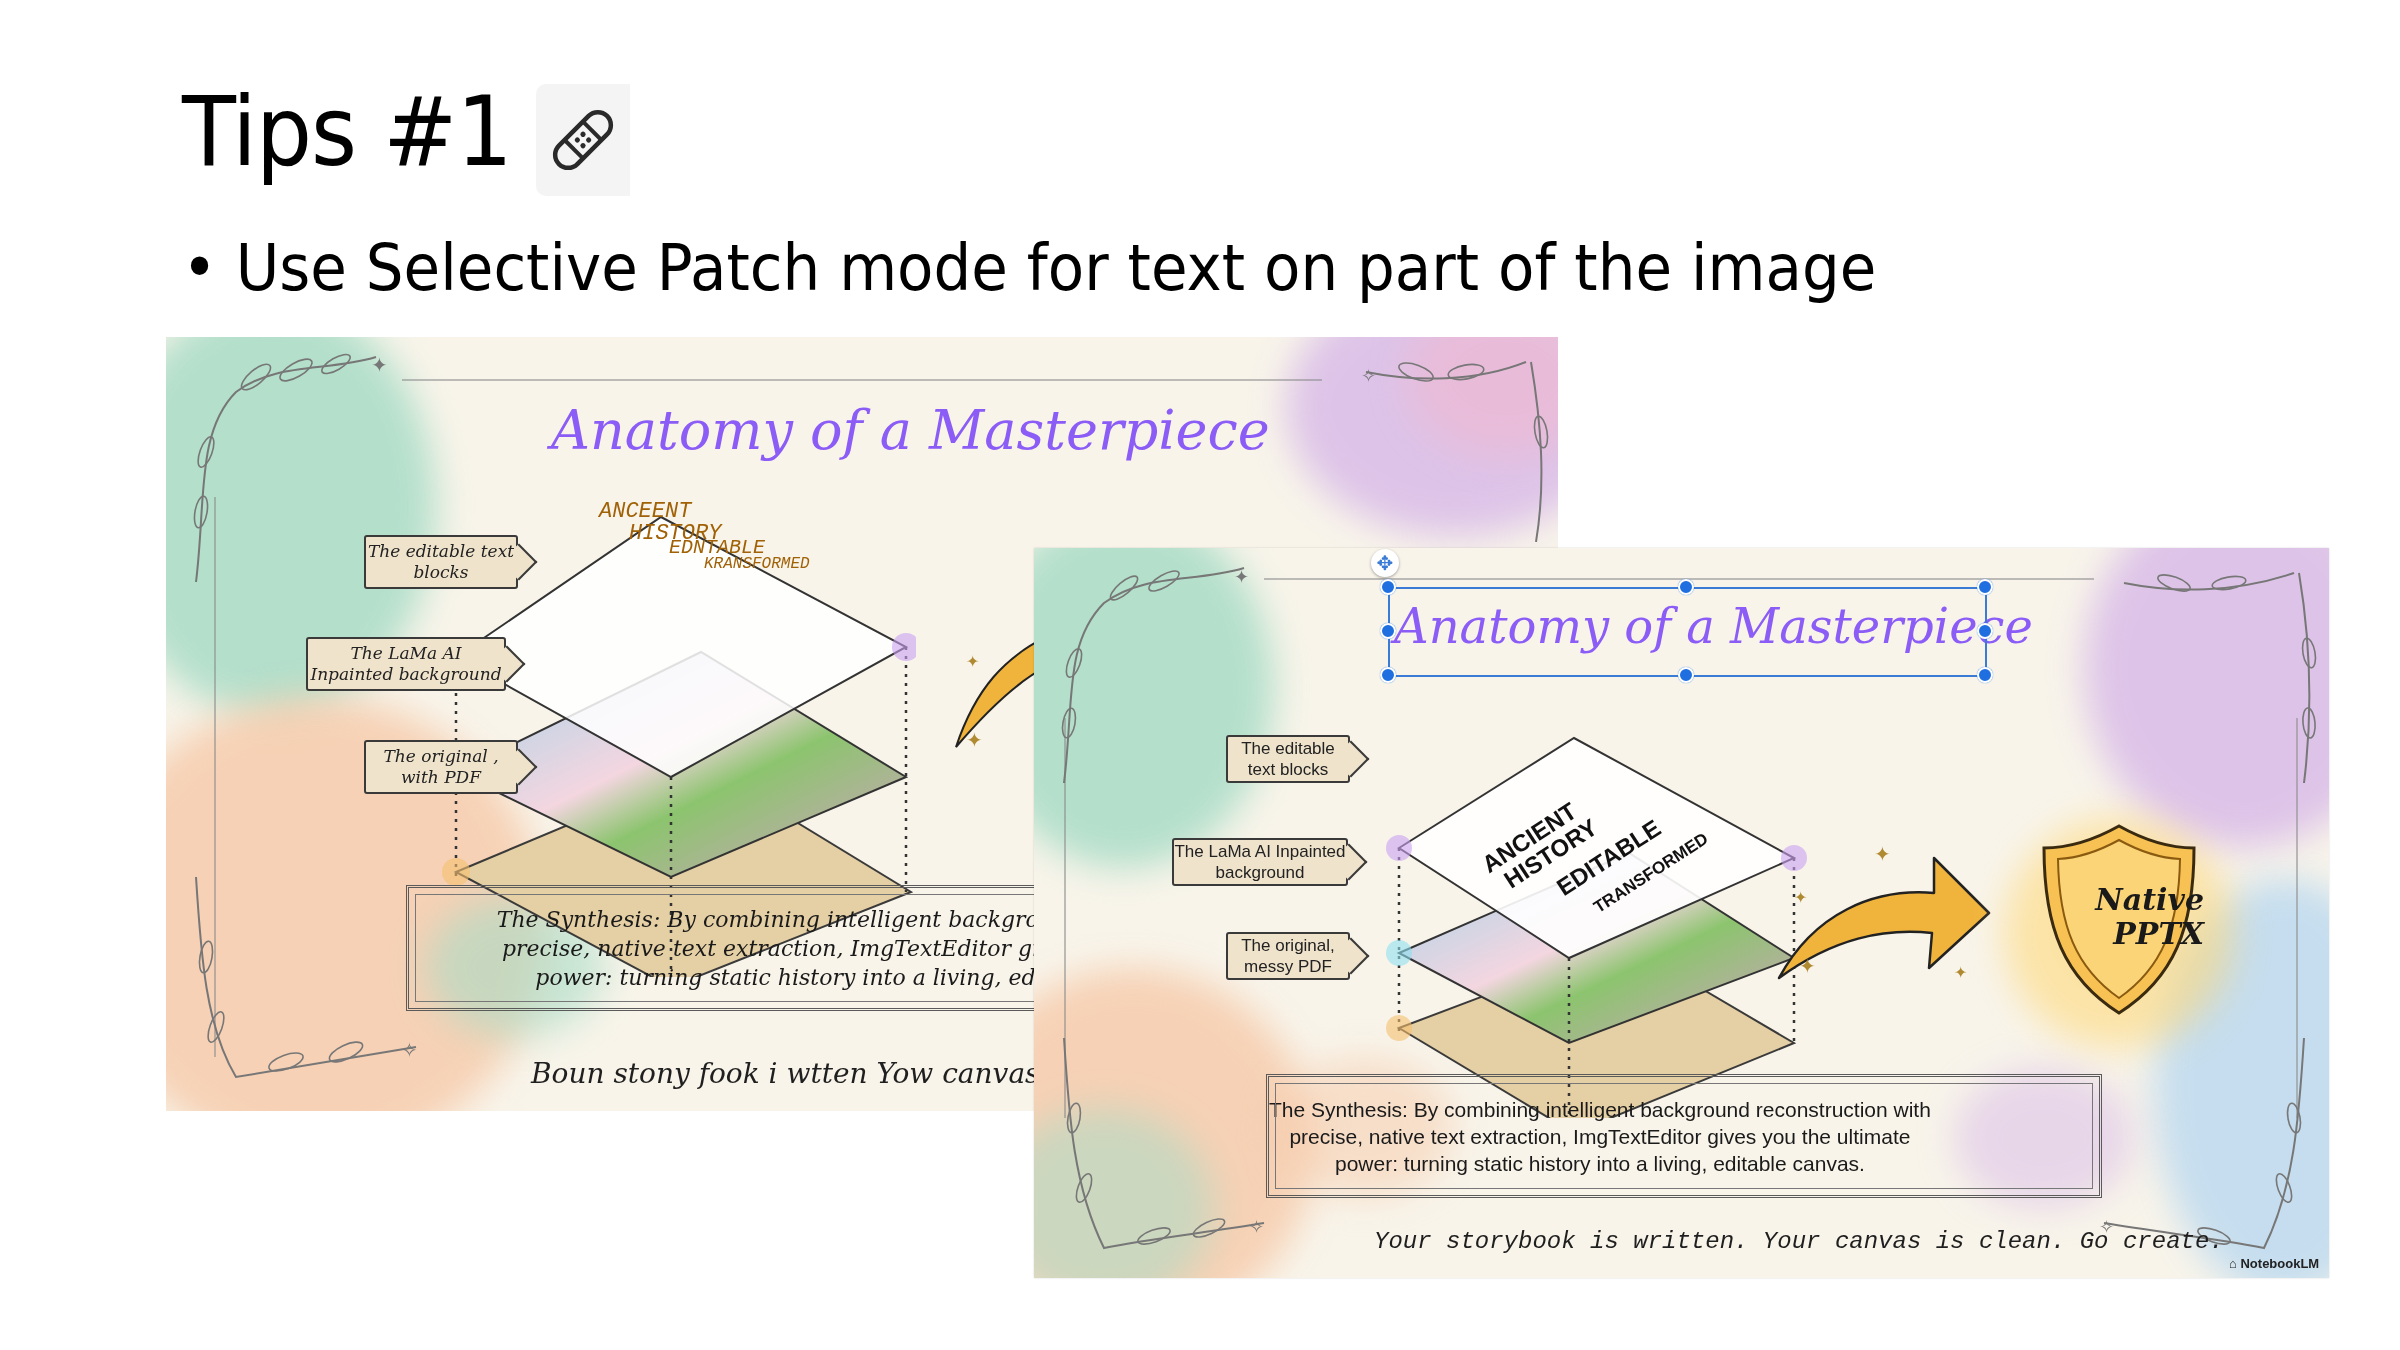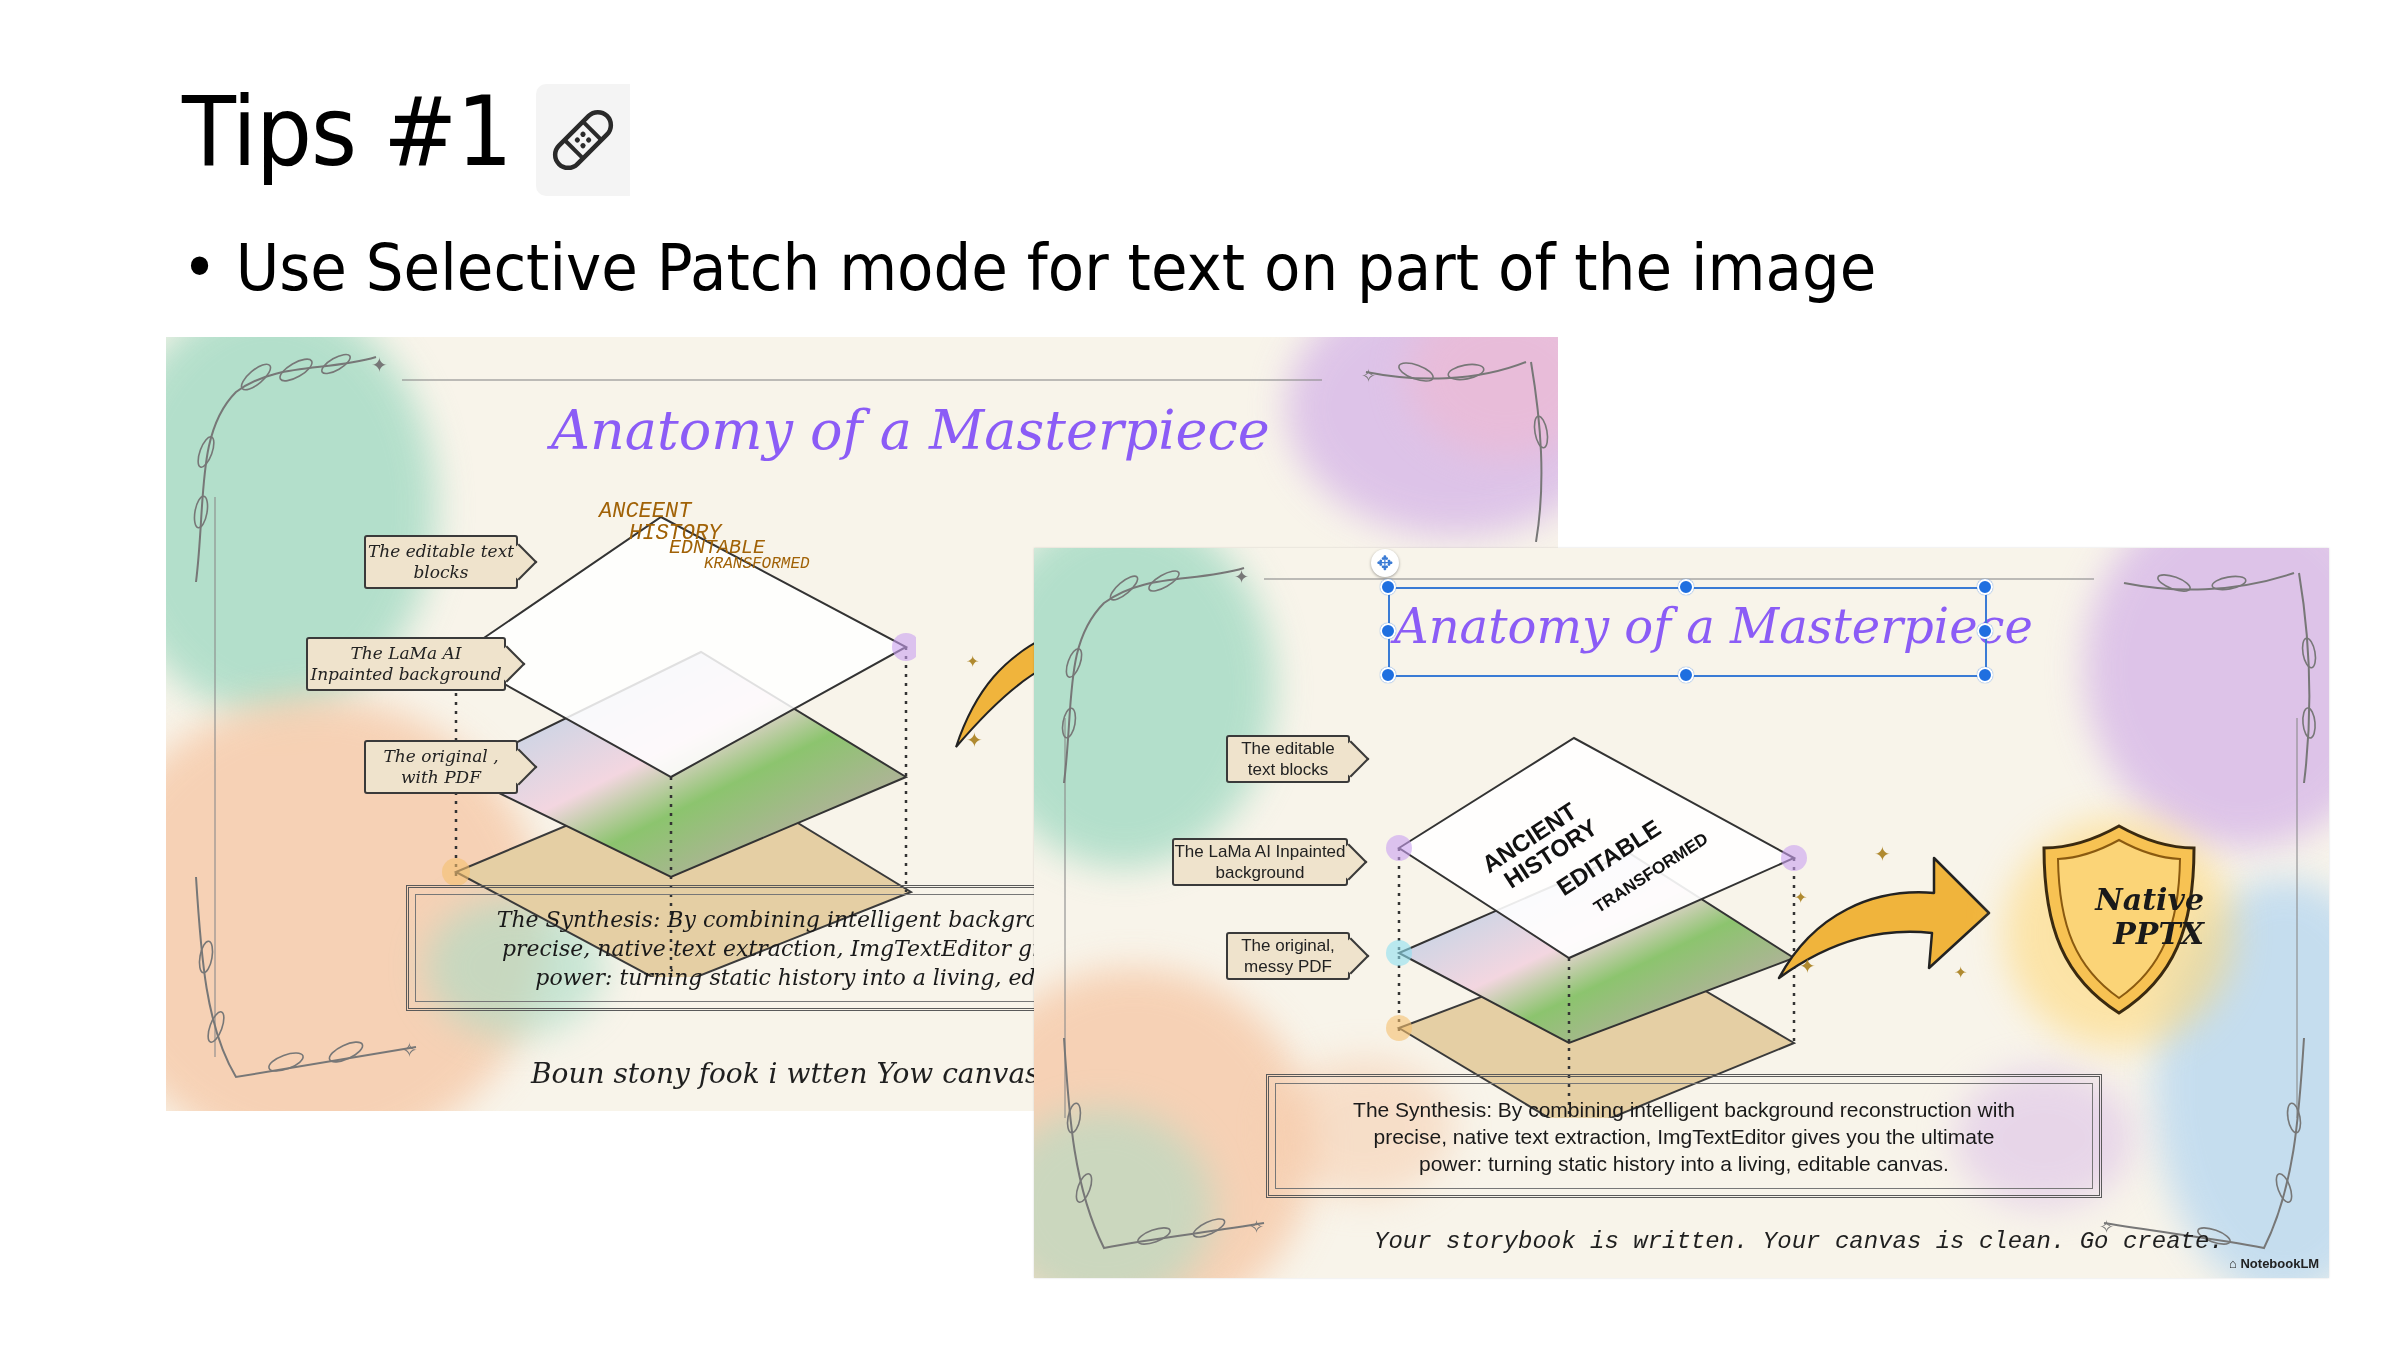--- a/index.html
+++ b/index.html
@@ -19,21 +19,21 @@
   .wash { position:absolute; border-radius:50%; filter:blur(18px); }
   .frame-line { position:absolute; background:#8a8a8a; opacity:.55; }
   .vine { position:absolute; color:#6b6b6b; }
 
   .s-title { position:absolute; font-family:"DejaVu Serif", serif; font-style:italic; color:#8b5cf6; white-space:nowrap; }
   .tag { position:absolute; background:#efe3cc; border:2px solid #3a3a3a; border-radius:3px; font-size:17px; line-height:21px; text-align:center; color:#222; display:flex; align-items:center; justify-content:center; }
   .tag::after { content:""; position:absolute; right:-16px; top:50%; width:24px; height:24px; border-top:2px solid #3a3a3a; border-right:2px solid #3a3a3a; background:#efe3cc; transform:translateY(-50%) rotate(45deg); }
   .tag span { position:relative; z-index:1; }
   .tag.serif { font-family:"DejaVu Serif", serif; font-style:italic; }
 
-  .synth { position:absolute; border:3px double #5a5a5a; outline:1px solid #777; outline-offset:-10px; display:flex; align-items:center; justify-content:center; text-align:center; color:#1a1a1a; }
+  .synth { position:absolute; border:3px double #5a5a5a; outline:1px solid #777; outline-offset:-10px; display:flex; align-items:center; justify-content:flex-start; text-align:center; color:#1a1a1a; }
   .footer-line { position:absolute; white-space:nowrap; color:#1f1f1f; }
 
   .sel-box { position:absolute; border:2px solid #3a7bd5; }
   .handle { position:absolute; width:12px; height:12px; background:#1f6fe0; border:2px solid #fff; border-radius:50%; box-shadow:0 0 1px #1f6fe0; }
   .move-handle { position:absolute; width:28px; height:28px; border-radius:50%; background:#fff; box-shadow:0 1px 3px rgba(0,0,0,.35); color:#3a7bd5; font-size:20px; line-height:28px; text-align:center; }
   .brand { position:absolute; font-size:13px; font-weight:bold; color:#222; }
 </style>
 </head>
 <body>
 

